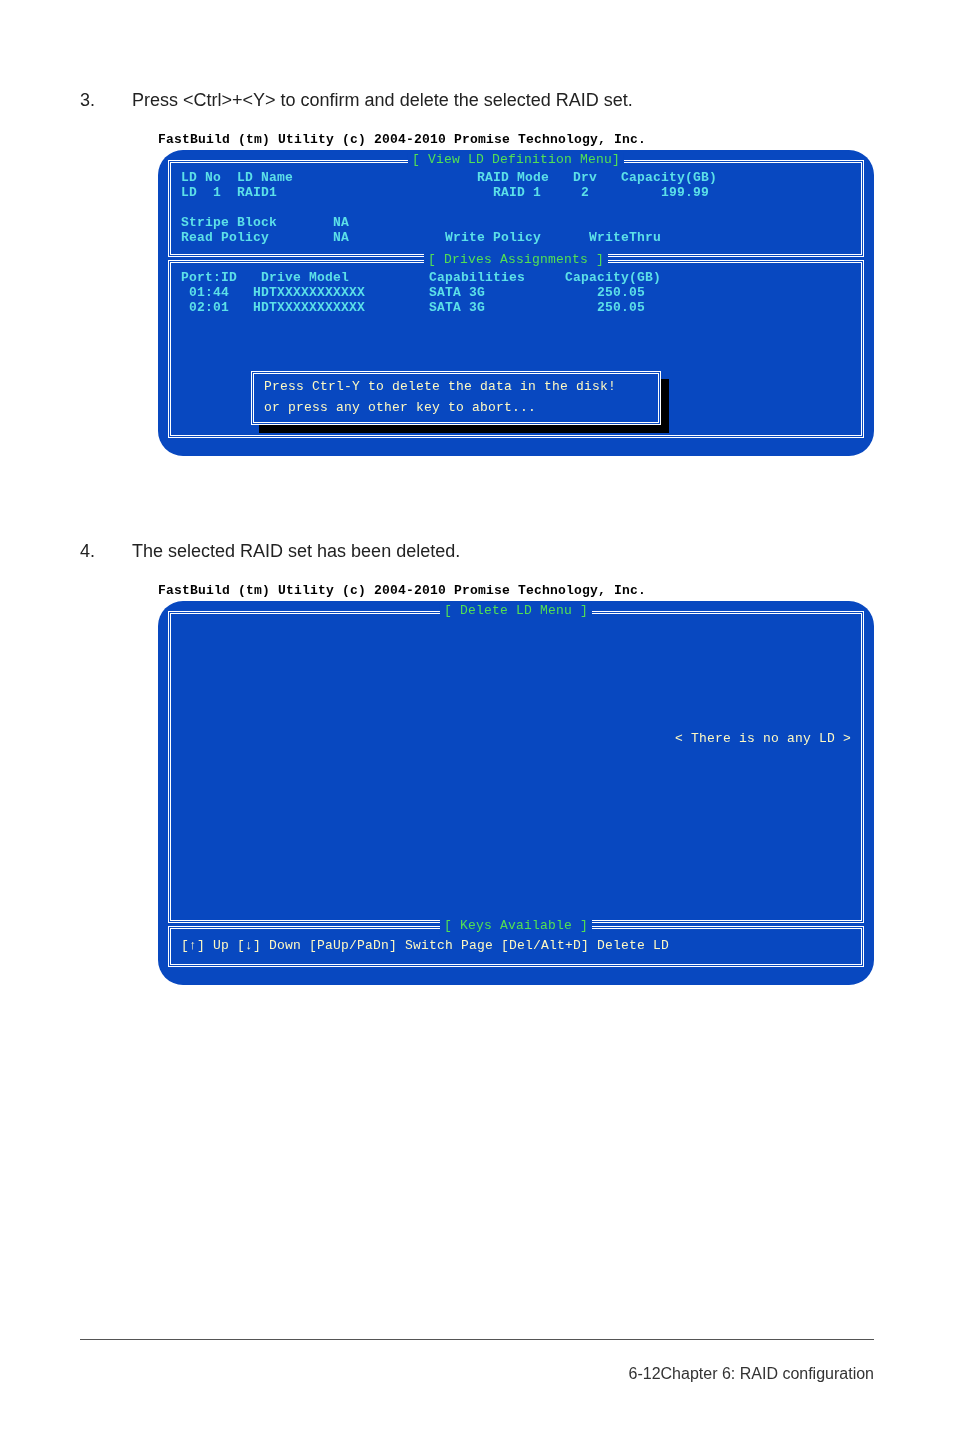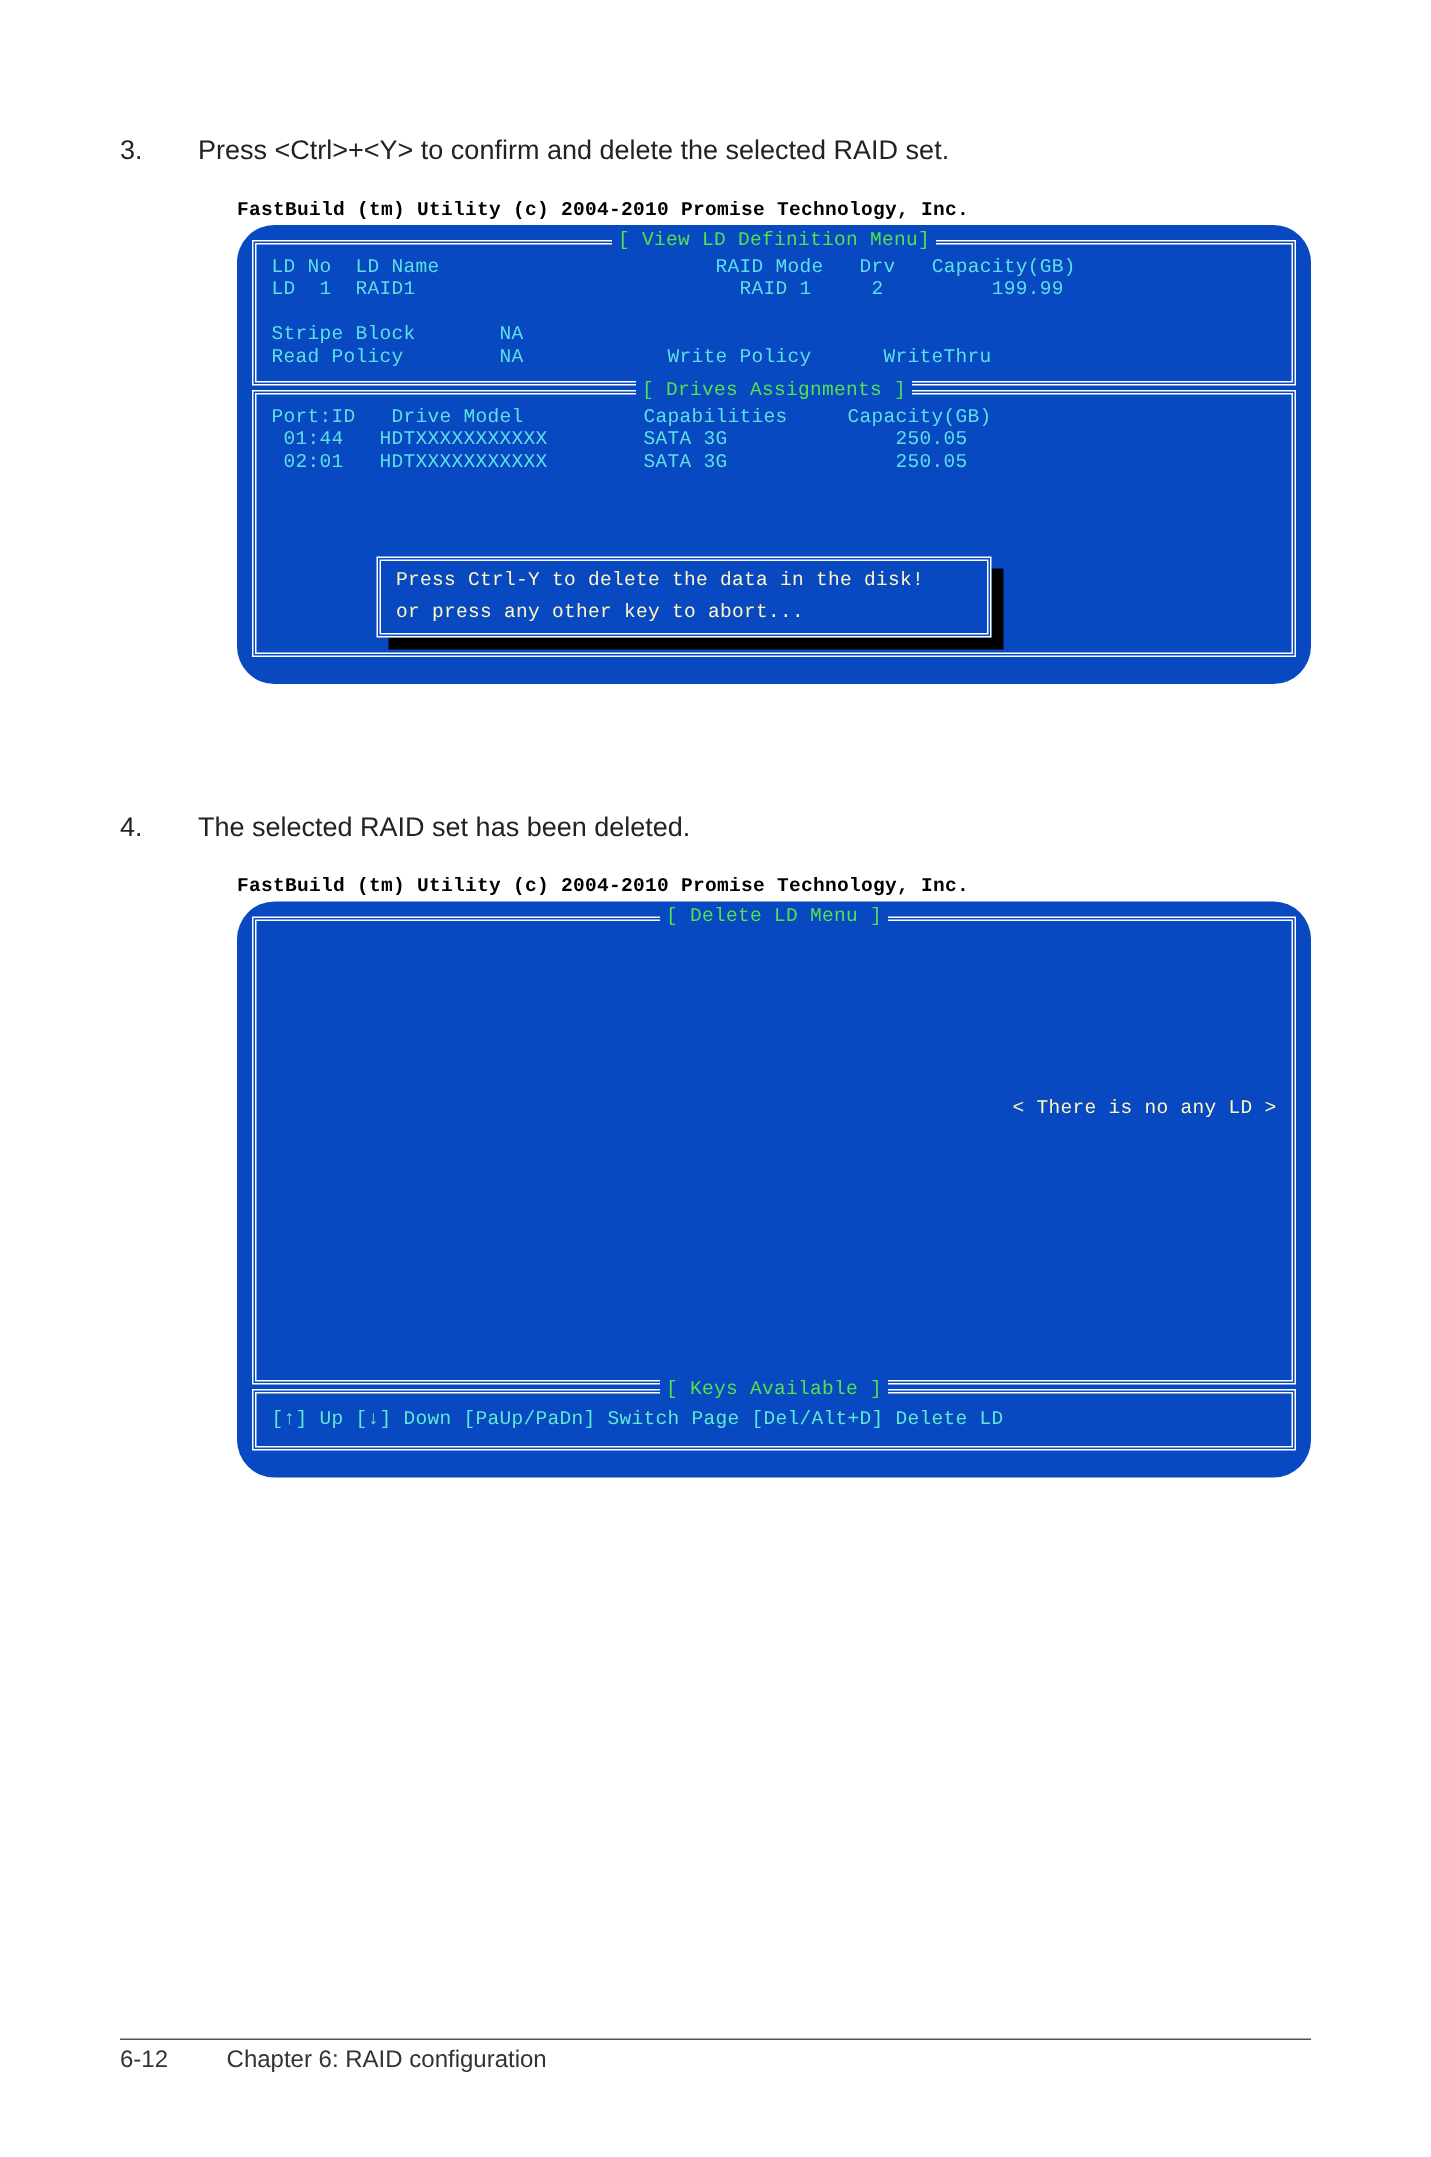--- a/index.html
+++ b/index.html
@@ -59,20 +59,21 @@
     padding: 0 4px;
     white-space: pre;
   }
   .cyan { color: #5ce0e8; }
   .yellow { color: #fef9c3; }
   pre.block {
     margin: 0;
     font-family: inherit;
     font-size: inherit;
     white-space: pre;
+    font-weight: bold;
   }
   .vd-top {
     margin-bottom: 3px;
   }
   .vd-bottom {
     margin-top: 3px;
     position: relative;
     padding-bottom: 60px;
   }
   .dialog-wrap {
@@ -97,34 +98,33 @@
   
   .term2-top {
     min-height: 290px;
     padding-top: 8px;
   }
   .centered-yellow {
     text-align: right;
     margin-top: 110px;
   }
   .term2-bottom { margin-top: 3px; }
-  .cyan-line { color: #5eead4; padding: 2px 0;}
+  .cyan-line { color: #fef9c3; padding: 2px 0;}
 
   
   .footer {
     position: absolute;
     left: 80px; right: 80px;
     bottom: 55px;
     border-top: 1px solid #555;
-    padding-top: 5px;
+    padding-top: 25px;
     font-size: 16px;
     display: flex;
-    justify-content: flex-start;
+    justify-content: flex-end;
     color: #333;
-    gap: 39px;
   }
 </style>
 </head>
 <body>
 
 <div class="page">
 
   <div class="step-line">
     <div class="step-num">3.</div>
     <div>Press &lt;Ctrl&gt;+&lt;Y&gt; to confirm and delete the selected RAID set.</div>

